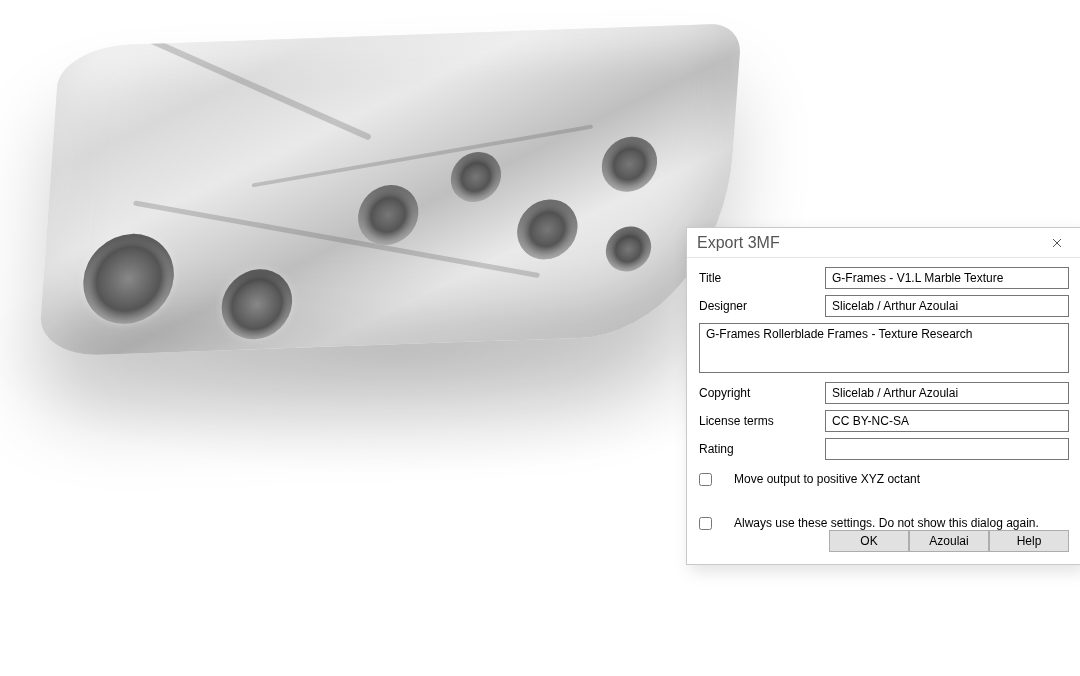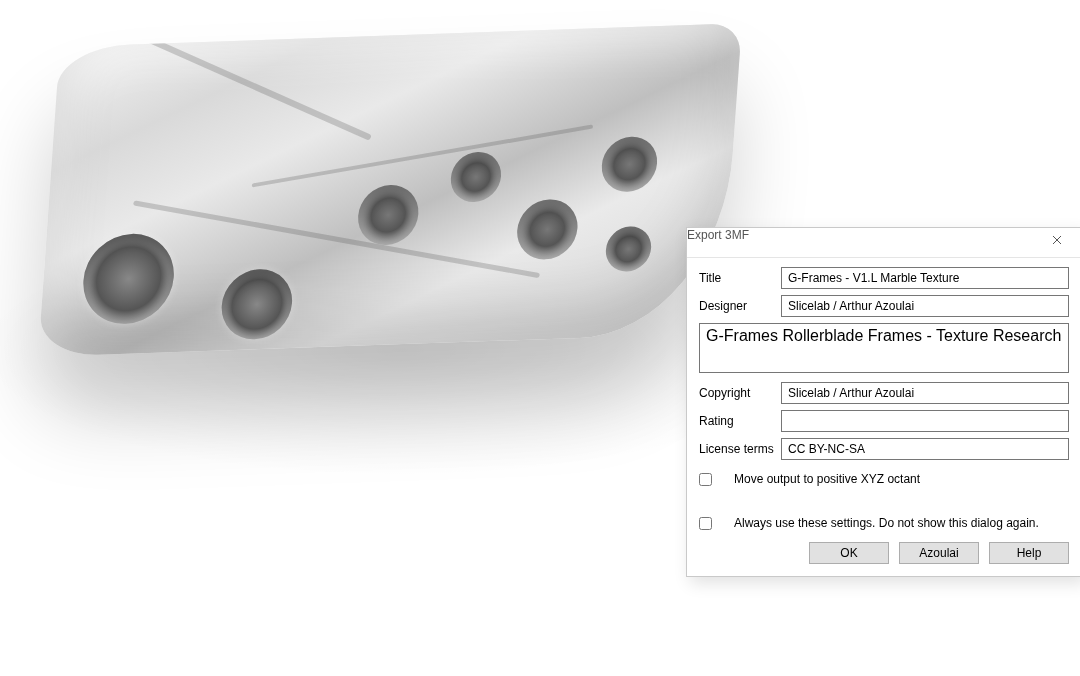--- a/index.html
+++ b/index.html
@@ -56,40 +56,41 @@
     position: absolute;
     left: 686px; top: 227px;
     width: 396px;
     background: #ffffff;
     border: 1px solid #c9c9c9;
     box-shadow: 4px 6px 16px rgba(0,0,0,0.12);
   }
   .titlebar {
     height: 30px;
     display: flex;
-    align-items: flex-start;
-    padding: 0 6px 0 0;
+    align-items: center;
+    padding: 0 6px 0 10px;
     color: #555;
-    font-size: 12px;
+    font-size: 16px;
     border-bottom: 1px solid #e5e5e5;
   }
   .titlebar .title { flex: 1; }
   .close-btn {
     width: 36px; height: 24px;
     display: flex; align-items: center; justify-content: center;
     color: #555;
     cursor: pointer;
   }
 
   .form { padding: 9px 12px 12px 12px; }
 
   .row {
     display: flex;
     align-items: center;
     margin-bottom: 6px;
+    gap: 44px;
   }
   .row label {
     width: 82px;
     font-size: 12px;
     color: #000;
   }
   .row input[type="text"], .row textarea {
     flex: 1;
     border: 1px solid #767676;
     padding: 3px 6px;
@@ -99,39 +100,37 @@
     background: #fff;
   }
   .desc-block { margin-bottom: 6px; }
   .desc-block label { display:block; margin-bottom: 4px; }
   .desc-block textarea {
     width: 100%;
     height: 50px;
     border: 1px solid #767676;
     padding: 3px 6px;
     font-family: inherit;
-    font-size: 16px;
+    font-size: 12px;
     resize: none;
   }
   .checkbox-row {
     display: flex;
     align-items: center;
     margin-top: 12px;
     gap: 22px;
     font-size: 12px;
   }
   .checkbox-row input[type="checkbox"]{
     width: 13px; height: 13px;
   }
   .gap { height: 30px; }
   .button-row {
     display: flex;
     justify-content: flex-end;
-    gap: 10px;
-    margin-top: 12px;
   }
   .button-row button {
     width: 80px;
     height: 22px;
     border: 1px solid #adadad;
     background: #e1e1e1;
     font-family: inherit;
     font-size: 12px;
     cursor: pointer;
   }
@@ -177,27 +176,27 @@
     <div class="desc-block">
       <textarea style="">G-Frames Rollerblade Frames - Texture Research</textarea>
     </div>
 
     <div class="row">
       <label>Copyright</label>
       <input type="text" value="Slicelab / Arthur Azoulai" style="">
     </div>
 
     <div class="row">
+      <label>License terms</label>
+      <input type="text" value="CC BY-NC-SA" style="">
+    </div>
+
+    <div class="row">
       <label>Rating</label>
       <input type="text" value="" style="">
-    </div>
-
-    <div class="row">
-      <label>License terms</label>
-      <input type="text" value="CC BY-NC-SA" style="">
     </div>
 
     <div class="checkbox-row">
       <input type="checkbox" style="">
       <span>Move output to positive XYZ octant</span>
     </div>
 
     <div class="gap"></div>
 
     <div class="checkbox-row" style="margin-top:0;align-items:center;">

